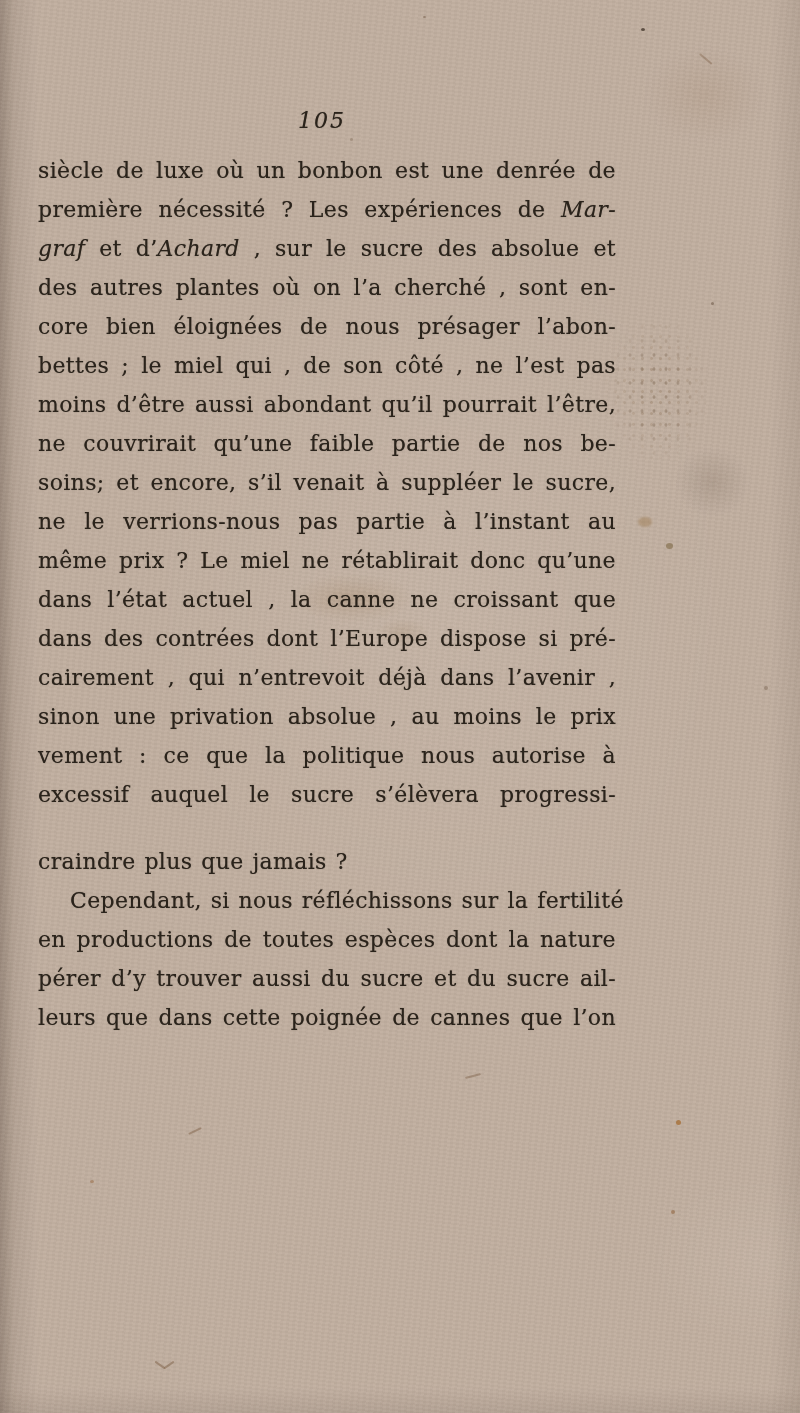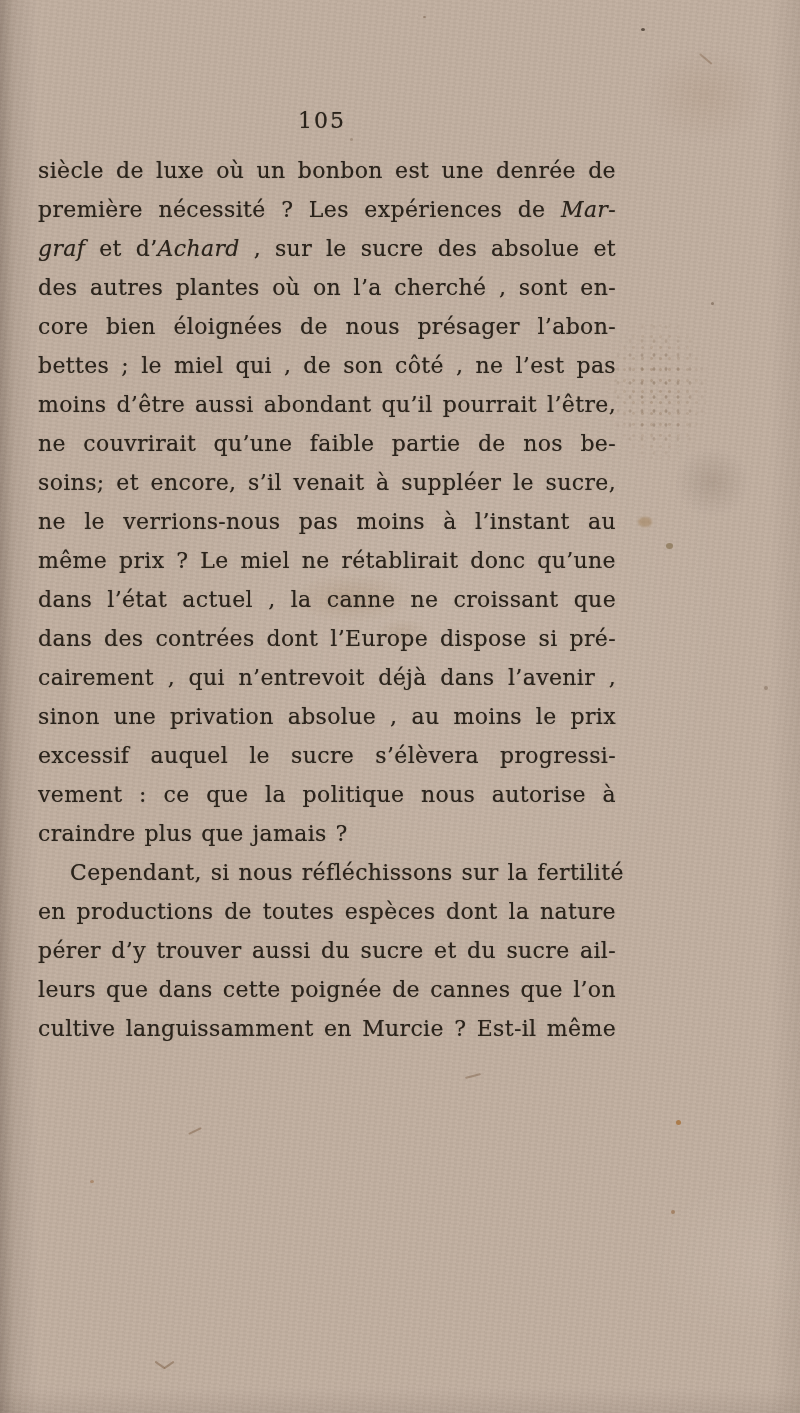--- a/index.html
+++ b/index.html
@@ -41,38 +41,39 @@
       repeating-linear-gradient(96deg, rgba(255,255,255,0.014) 0 3px, rgba(0,0,0,0.014) 3px 6px);
   }
 
   .pageno {
     position: absolute;
     left: 33px; top: 108px; width: 578px;
     text-align: center;
     font-size: 22px;
     letter-spacing: 2px;
     text-shadow: 0 0 0.8px rgba(40,32,25,0.55);
+    font-style: italic;
   }
 
   .textblock {
     position: absolute;
     left: 38px; top: 151px; width: 578px;
     font-size: 22px;
     line-height: 39px;
     letter-spacing: 0.35px;
     word-spacing: 1.5px;
     text-shadow: 0 0 0.8px rgba(40,32,25,0.55);
   }
   .line {
     height: 39px;
     text-align: justify;
     text-align-last: justify;
     white-space: nowrap;
   }
-  .line.short { text-align-last: left; }
+  .line.short { text-align-last: left; margin-top: 28px; }
   .line.indent { text-indent: 32px; }
   .it { font-style: italic; }
 
   
   .freckles {
     position: absolute;
     left: 588px; top: 292px; width: 138px; height: 196px;
     background-image:
       radial-gradient(rgba(92,68,44,0.55) 1.1px, rgba(92,68,44,0) 1.8px),
       radial-gradient(rgba(120,90,58,0.40) 1px, rgba(120,90,58,0) 1.7px);
@@ -133,29 +134,28 @@
   <div class="textblock">
     <div class="line">siècle de luxe où un bonbon est une denrée de</div>
     <div class="line"><span>première nécessité ? Les expériences de </span><span class="it">Mar-</span></div>
     <div class="line"><span class="it">graf</span><span> et d’</span><span class="it">Achard</span><span> , sur le sucre des absolue et</span></div>
     <div class="line">des autres plantes où on l’a cherché , sont en-</div>
     <div class="line">core bien éloignées de nous présager l’abon-</div>
     <div class="line">bettes ; le miel qui , de son côté , ne l’est pas</div>
     <div class="line">moins d’être aussi abondant qu’il pourrait l’être,</div>
     <div class="line">ne couvrirait qu’une faible partie de nos be-</div>
     <div class="line">soins; et encore, s’il venait à suppléer le sucre,</div>
-    <div class="line">ne le verrions-nous pas moins à l’instant au</div>
+    <div class="line">ne le verrions-nous pas partie à l’instant au</div>
     <div class="line">même prix ? Le miel ne rétablirait donc qu’une</div>
     <div class="line">dans l’état actuel , la canne ne croissant que</div>
     <div class="line">dans des contrées dont l’Europe dispose si pré-</div>
     <div class="line">cairement , qui n’entrevoit déjà dans l’avenir ,</div>
     <div class="line">sinon une privation absolue , au moins le prix</div>
+    <div class="line">vement : ce que la politique nous autorise à</div>
     <div class="line">excessif auquel le sucre s’élèvera progressi-</div>
-    <div class="line">vement : ce que la politique nous autorise à</div>
     <div class="line short">craindre plus que jamais ?</div>
     <div class="line indent">Cependant, si nous réfléchissons sur la fertilité</div>
     <div class="line">en productions de toutes espèces dont la nature</div>
     <div class="line">pérer d’y trouver aussi du sucre et du sucre ail-</div>
     <div class="line">leurs que dans cette poignée de cannes que l’on</div>
-    <div class="line">cultive languissamment en Murcie ? Est-il même</div>
   </div>
 
 </div>
 
 </body></html>

